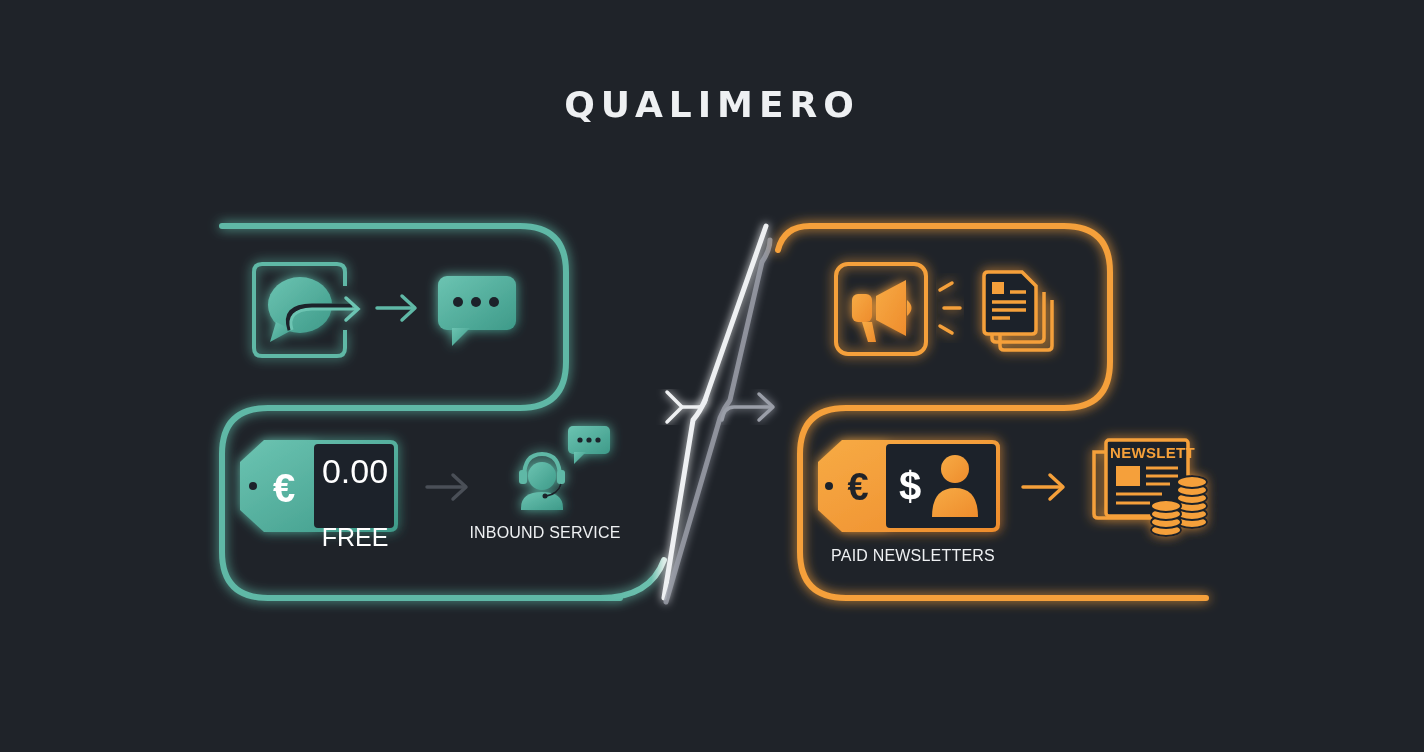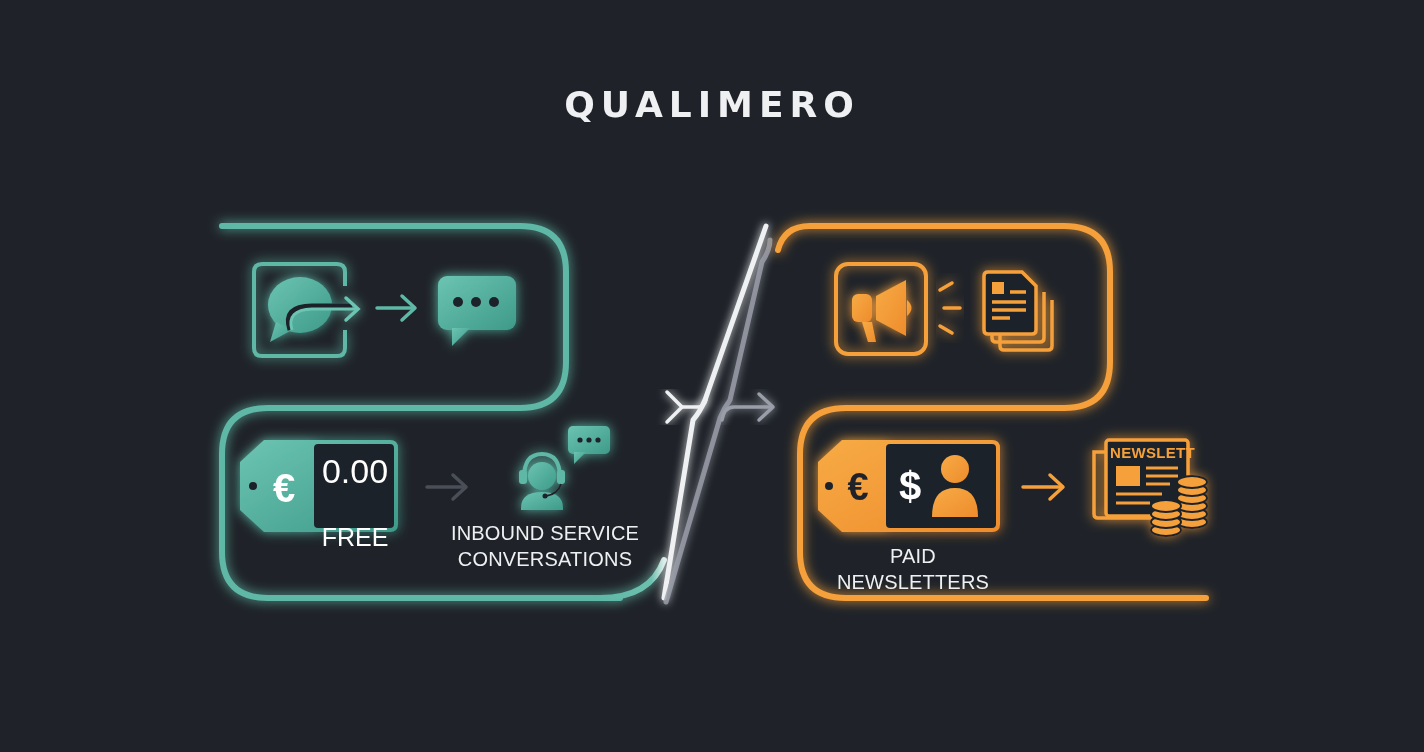--- a/index.html
+++ b/index.html
@@ -1,20 +1,20 @@
 <!DOCTYPE html>
 <html><head>
 <meta charset="utf-8">
 <style>
   html,body{margin:0;padding:0;}
   body{width:1424px;height:752px;background:#1f2329;overflow:hidden;position:relative;font-family:"DejaVu Sans","Liberation Sans",sans-serif;}
   .stage{position:absolute;left:0;top:0;width:1424px;height:752px;}
   .title{position:absolute;left:0;top:84px;width:1424px;text-align:center;color:#eef0f2;font-size:36px;letter-spacing:6px;font-weight:700;font-family:"DejaVu Sans",sans-serif;}
   svg.diagram{position:absolute;left:0;top:0;}
-  .label{position:absolute;color:#eef0f2;font-family:"Liberation Sans",sans-serif;font-size:20px;text-align:center;line-height:26px;letter-spacing:0.2px;}
+  .label{position:absolute;color:#eef0f2;font-family:"Liberation Sans",sans-serif;font-size:16px;text-align:center;line-height:26px;letter-spacing:0.2px;}
   .tag-text{position:absolute;color:#ffffff;font-family:"Liberation Sans",sans-serif;text-align:center;line-height:30px;}
 </style>
 </head>
 <body>
 
 <div class="stage">
 
   <div class="title">QUALIMERO</div>
 
   <svg class="diagram" width="1424" height="752" viewBox="0 0 1424 752">
@@ -181,21 +181,20 @@
       </g>
     </g>
   </svg>
 
   <div class="tag-text" style="left:262px;top:468px;width:44px;font-size:40px;line-height:40px;font-weight:bold;color:#ffffff;">€</div>
   <div class="tag-text" style="left:316px;top:456px;width:78px;font-size:34px;text-align:center;">0.00</div>
   <div class="tag-text" style="left:316px;top:486px;width:78px;font-size:25px;margin-top:36px;">FREE</div>
 
   <div class="label" style="left:450px;top:520px;width:190px;">
     <div>INBOUND SERVICE</div>
-    <div>CONVERSATIONS</div>
   </div>
 
   <div class="tag-text" style="left:838px;top:467px;width:40px;font-size:38px;line-height:40px;font-weight:bold;color:#1f2329;">€</div>
   <div class="tag-text" style="left:892px;top:464px;width:36px;font-size:40px;line-height:44px;font-weight:bold;color:#ffffff;">$</div>
 
   <div class="tag-text" style="left:1110px;top:445px;width:76px;font-size:15px;line-height:16px;font-weight:bold;color:#f5a03a;letter-spacing:0.3px;">NEWSLETT</div>
 
   <div class="label" style="left:818px;top:543px;width:190px;text-align:center;">PAID NEWSLETTERS</div>
 
 </div>

